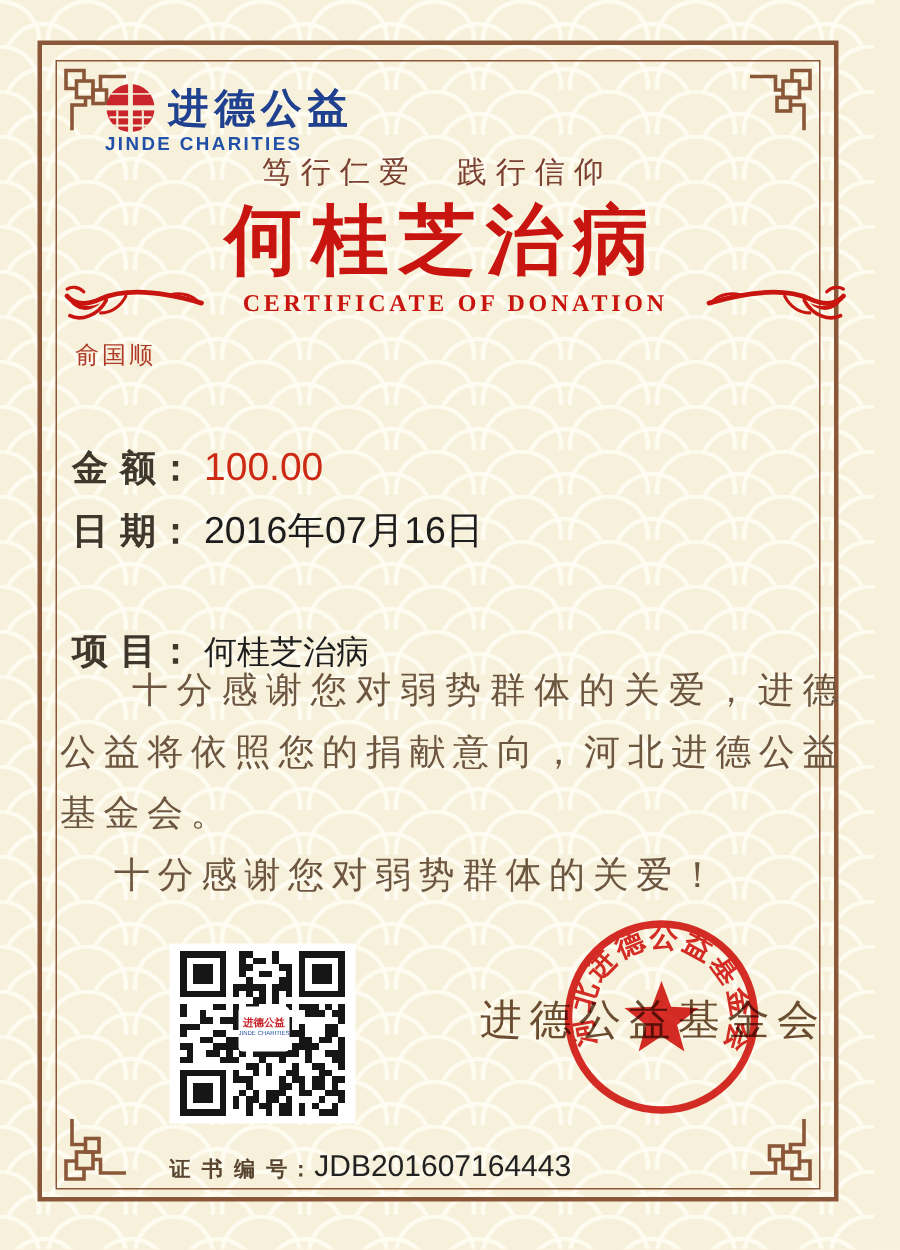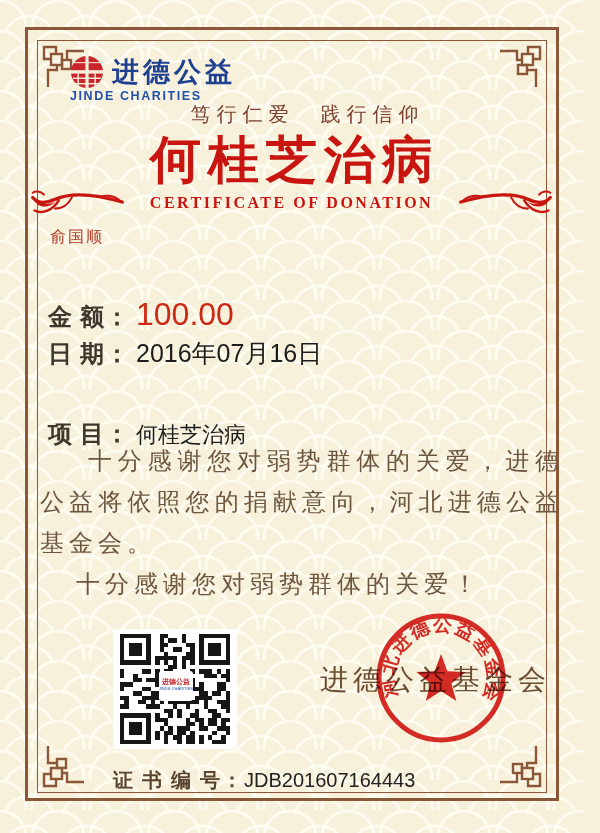--- a/index.html
+++ b/index.html
@@ -19,34 +19,34 @@
   .corner.tl{left:40px;top:43px;}
   .corner.tr{right:39px;top:43px;transform:rotate(90deg);}
   .corner.br{right:39px;bottom:43px;transform:rotate(180deg);}
   .corner.bl{left:40px;bottom:43px;transform:rotate(270deg);}
 
   .logo{position:absolute;left:68px;top:52px;}
   .logo-icon{position:absolute;left:2px;top:3px;width:34px;height:34px;}
   .logo-cn{position:absolute;left:44px;top:2px;font-size:27px;font-weight:bold;color:#20418f;letter-spacing:4px;white-space:nowrap;}
   .logo-en{position:absolute;left:2px;top:37px;font-size:12.5px;font-weight:bold;color:#2050a8;letter-spacing:1.6px;font-family:"Liberation Sans","DejaVu Sans",sans-serif;white-space:nowrap;}
 
-  .tagline{position:absolute;left:16px;top:101px;width:100%;text-align:center;font-size:20px;color:#7b4031;letter-spacing:6px;}
+  .tagline{position:absolute;left:0;top:101px;width:100%;text-align:center;font-size:20px;color:#7b4031;letter-spacing:6px;}
   .title{position:absolute;left:0;top:126px;width:100%;text-align:center;font-size:51px;font-weight:bold;color:#c9150f;letter-spacing:7px;text-indent:7px;}
-  .subtitle-row{position:absolute;left:0;top:189px;width:100%;display:flex;align-items:center;justify-content:center;gap:24px;}
+  .subtitle-row{position:absolute;left:0;top:189px;width:100%;display:flex;align-items:center;justify-content:center;gap:24px;padding-left:12px;}
   .subtitle{font-size:16px;font-weight:bold;color:#c9150f;letter-spacing:2.5px;white-space:nowrap;}
   .flourish{width:97px;height:28px;color:#c9150f;}
   .flourish.right{transform:scaleX(-1);}
 
   .donor-name{position:absolute;left:50px;top:227px;font-size:16px;color:#ad3a28;font-family:"Liberation Sans","DejaVu Sans",sans-serif;letter-spacing:2px;}
 
   .field{position:absolute;left:48px;white-space:nowrap;}
   .field .lbl{font-size:24px;color:#3f362c;font-weight:600;letter-spacing:1px;}
   .field .val{font-family:"Liberation Sans","DejaVu Sans",sans-serif;margin-left:6px;}
   .field.amount{top:296px;}
-  .field.amount .val{font-size:32px;color:#cd2a16;}
+  .field.amount .val{font-size:26px;color:#cd2a16;}
   .field.date{top:337px;}
   .field.date .val{font-size:25px;color:#1d1d1d;}
   .field.project{top:378px;margin-top:40px;}
   .field.project .val{font-size:22px;color:#1d1d1d;}
 
   .body-text{position:absolute;left:40px;top:441px;width:524px;font-size:24px;line-height:41px;letter-spacing:5px;color:#6d5640;text-align:justify;}
   .body-text p{margin:0;}
   .body-text p.p1{text-indent:2em;}
   .body-text p.p2{text-indent:1.5em;}
 
@@ -55,21 +55,21 @@
   .qr-center{position:absolute;left:46px;top:42px;width:34px;height:30px;background:#fff;border-radius:3px;text-align:center;overflow:hidden;}
   .qr-center .c1{font-size:7px;color:#c9252b;font-weight:bold;margin-top:7px;line-height:8px;white-space:nowrap;}
   .qr-center .c2{font-size:4px;color:#2050a8;line-height:6px;white-space:nowrap;font-family:"Liberation Sans",sans-serif;}
 
   .foundation{position:absolute;left:320px;top:661px;font-size:28px;color:#6a4c31;letter-spacing:5px;white-space:nowrap;}
 
   .seal{position:absolute;left:374px;top:611px;width:134px;height:134px;mix-blend-mode:multiply;opacity:.95;}
   .seal text{font-size:19px;font-weight:bold;fill:#d7211d;letter-spacing:2px;}
 
   .serial{position:absolute;left:113px;top:767px;white-space:nowrap;}
-  .serial .lbl{font-size:20px;color:#59452f;font-weight:600;letter-spacing:2px;}
+  .serial .lbl{font-size:14px;color:#59452f;font-weight:600;letter-spacing:2px;}
   .serial .val{font-size:20px;color:#222;font-family:"Liberation Sans","DejaVu Sans",sans-serif;margin-left:0;}
 </style>
 </head>
 <body>
 
 <div class="page">
 
   <div class="border-outer"></div>
   <div class="border-inner"></div>
 

